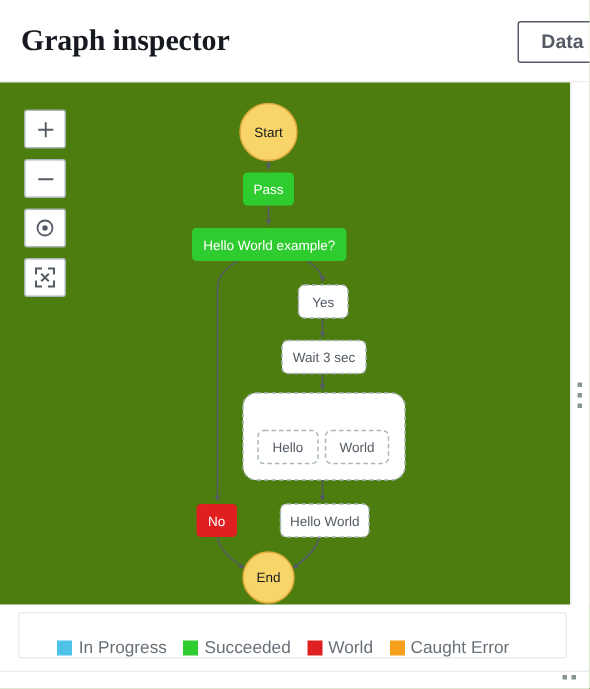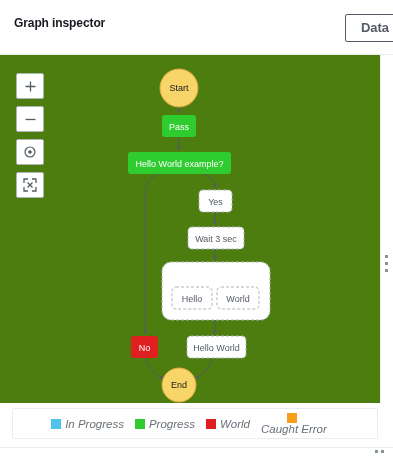--- a/index.html
+++ b/index.html
@@ -21,24 +21,25 @@
   .header {
     position: absolute;
     left: 0; top: 0;
     width: 393px; height: 55px;
     background: #ffffff;
     border-bottom: 1px solid #eaeded;
   }
   .header-title {
     position: absolute;
     left: 14px; top: 16px;
-    font-size: 12px;
+    font-size: 20px;
     font-weight: bold;
     color: #16191f;
     letter-spacing: -0.1px;
+    font-family: Liberation Serif, serif;
   }
   .data-button {
     position: absolute;
     left: 345px; top: 14px;
     height: 28px;
     padding: 0 10px;
     min-width: 60px;
     background: #ffffff;
     border: 1px solid #545b64;
     border-radius: 2px;
@@ -106,31 +107,30 @@
 
   
   .legend-wrap {
     position: absolute;
     left: 12px; top: 408px;
     width: 366px; height: 31px;
     background: #ffffff;
     border: 1px solid #eaeded;
     border-radius: 2px;
     display: flex;
-    align-items: center;
+    align-items: flex-end;
     justify-content: center;
-    font-style: italic;
   }
   .legend-items { display: flex; align-items: center; }
   .legend-item {
     display: flex;
     align-items: center;
     margin-right: 11px;
   }
-  .legend-item:last-child { margin-right: 12px; flex-direction: column; }
+  .legend-item:last-child { margin-right: 12px; }
   .legend-swatch {
     width: 10px; height: 10px;
     margin-right: 4px;
     flex: none;
   }
   .legend-label {
     font-size: 11.5px;
     color: #687078;
     white-space: nowrap;
   }
@@ -303,21 +303,21 @@
   <div class="legend-wrap">
     <div class="legend-items">
 
       <div class="legend-item">
         <span class="legend-swatch" style="background:#4ec3e8"></span>
         <span class="legend-label">In Progress</span>
       </div>
 
       <div class="legend-item">
         <span class="legend-swatch" style="background:#2ecc2e"></span>
-        <span class="legend-label">Progress</span>
+        <span class="legend-label">Succeeded</span>
       </div>
 
       <div class="legend-item">
         <span class="legend-swatch" style="background:#e02020"></span>
         <span class="legend-label">World</span>
       </div>
 
 
       <div class="legend-item">
         <span class="legend-swatch" style="background:#f79e1b"></span>

